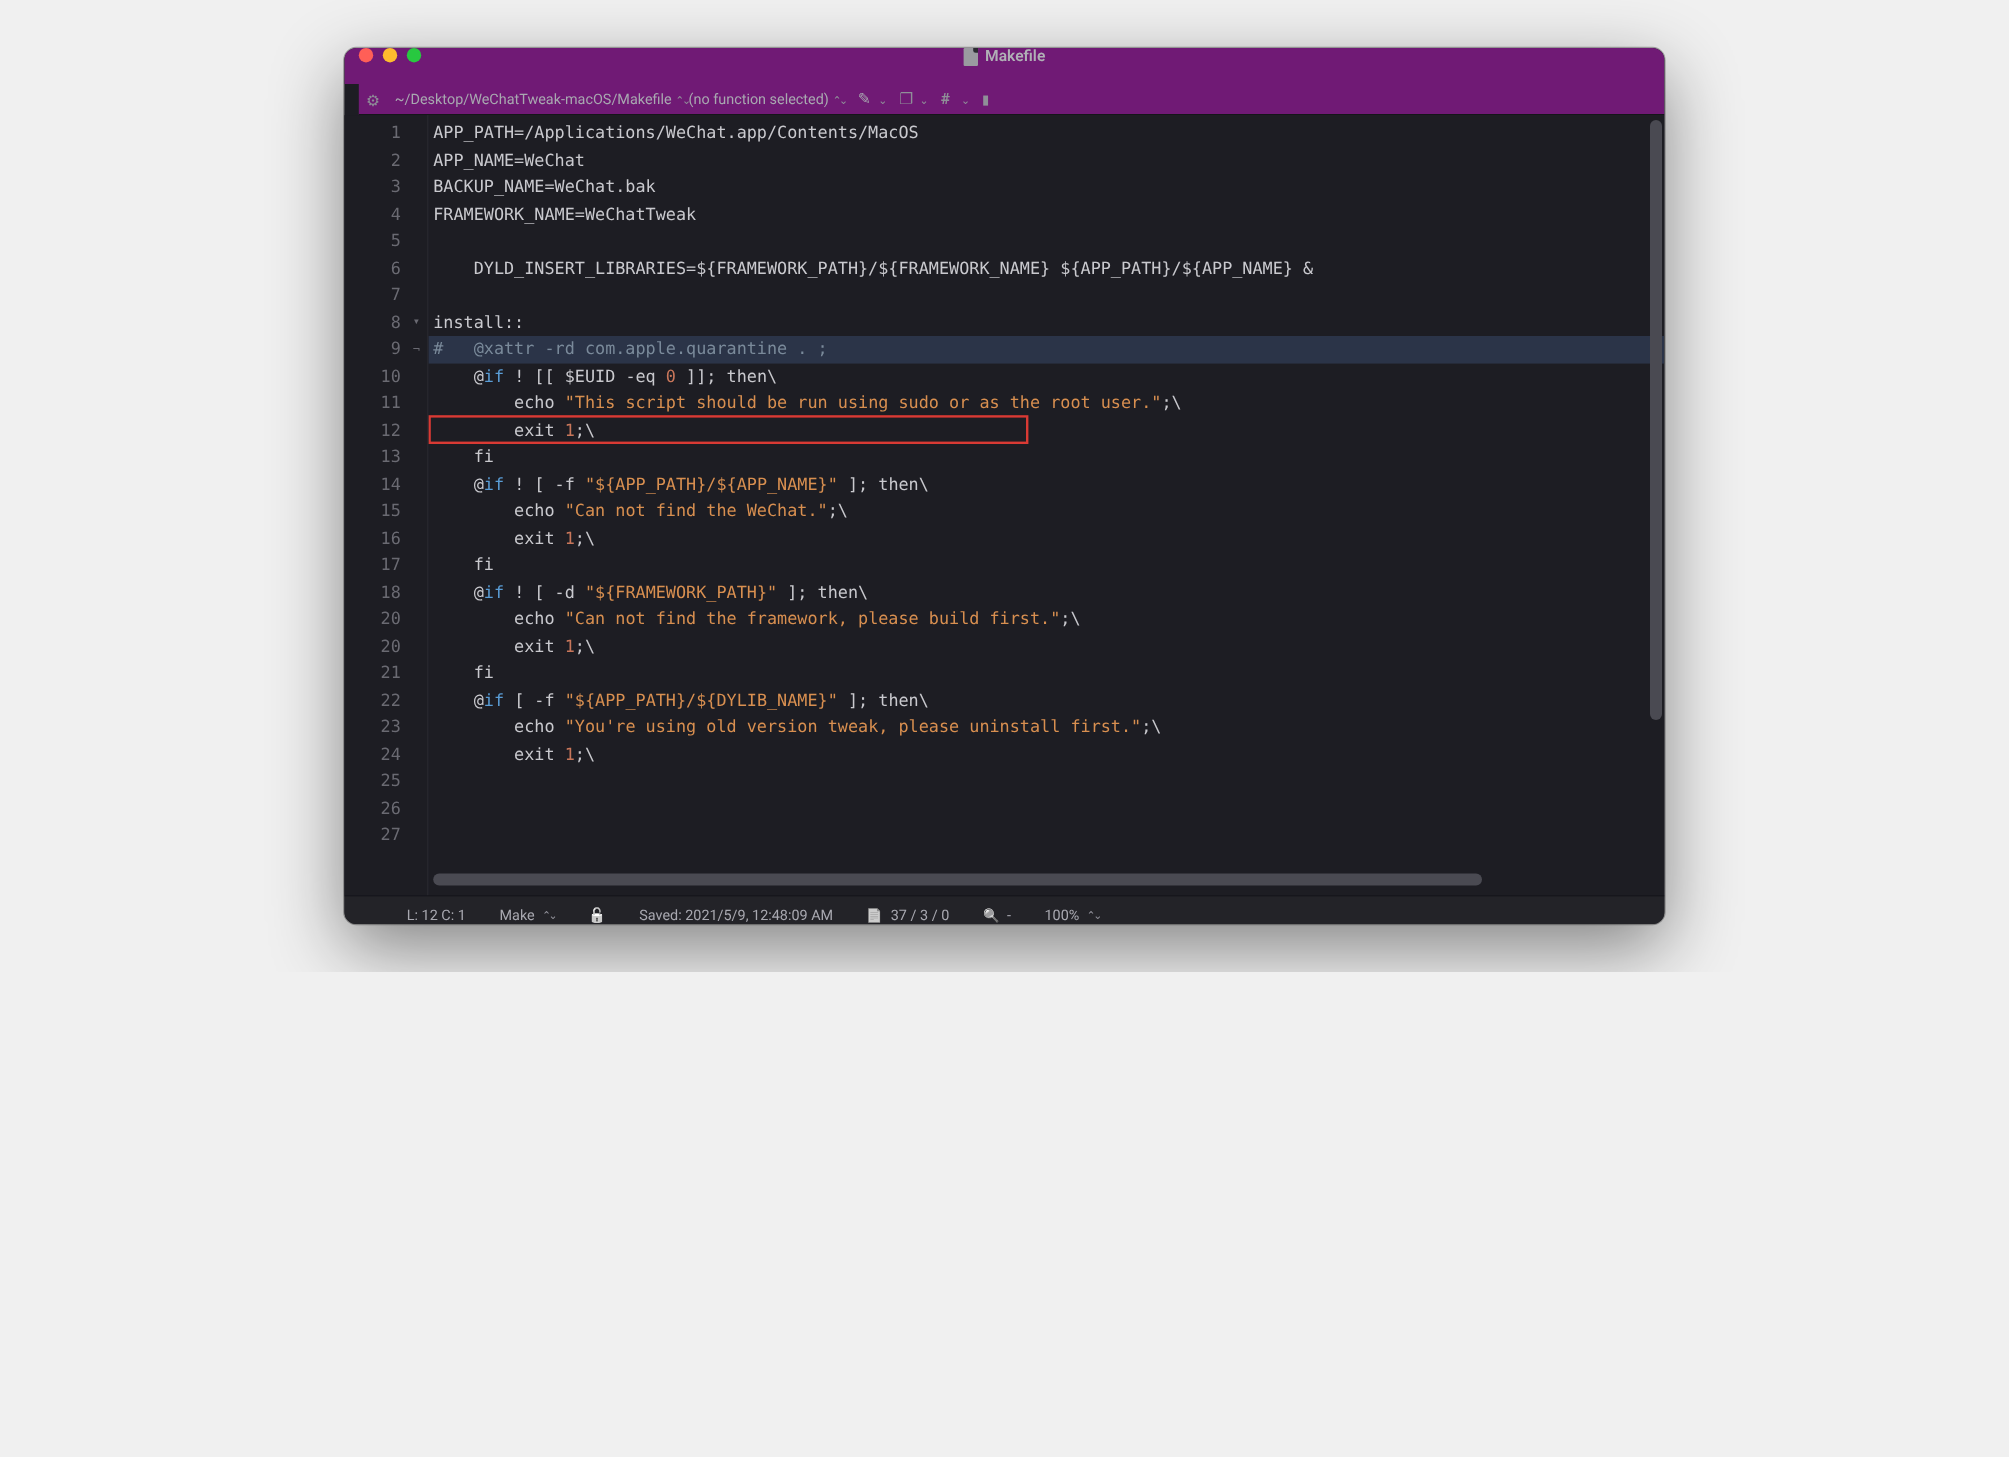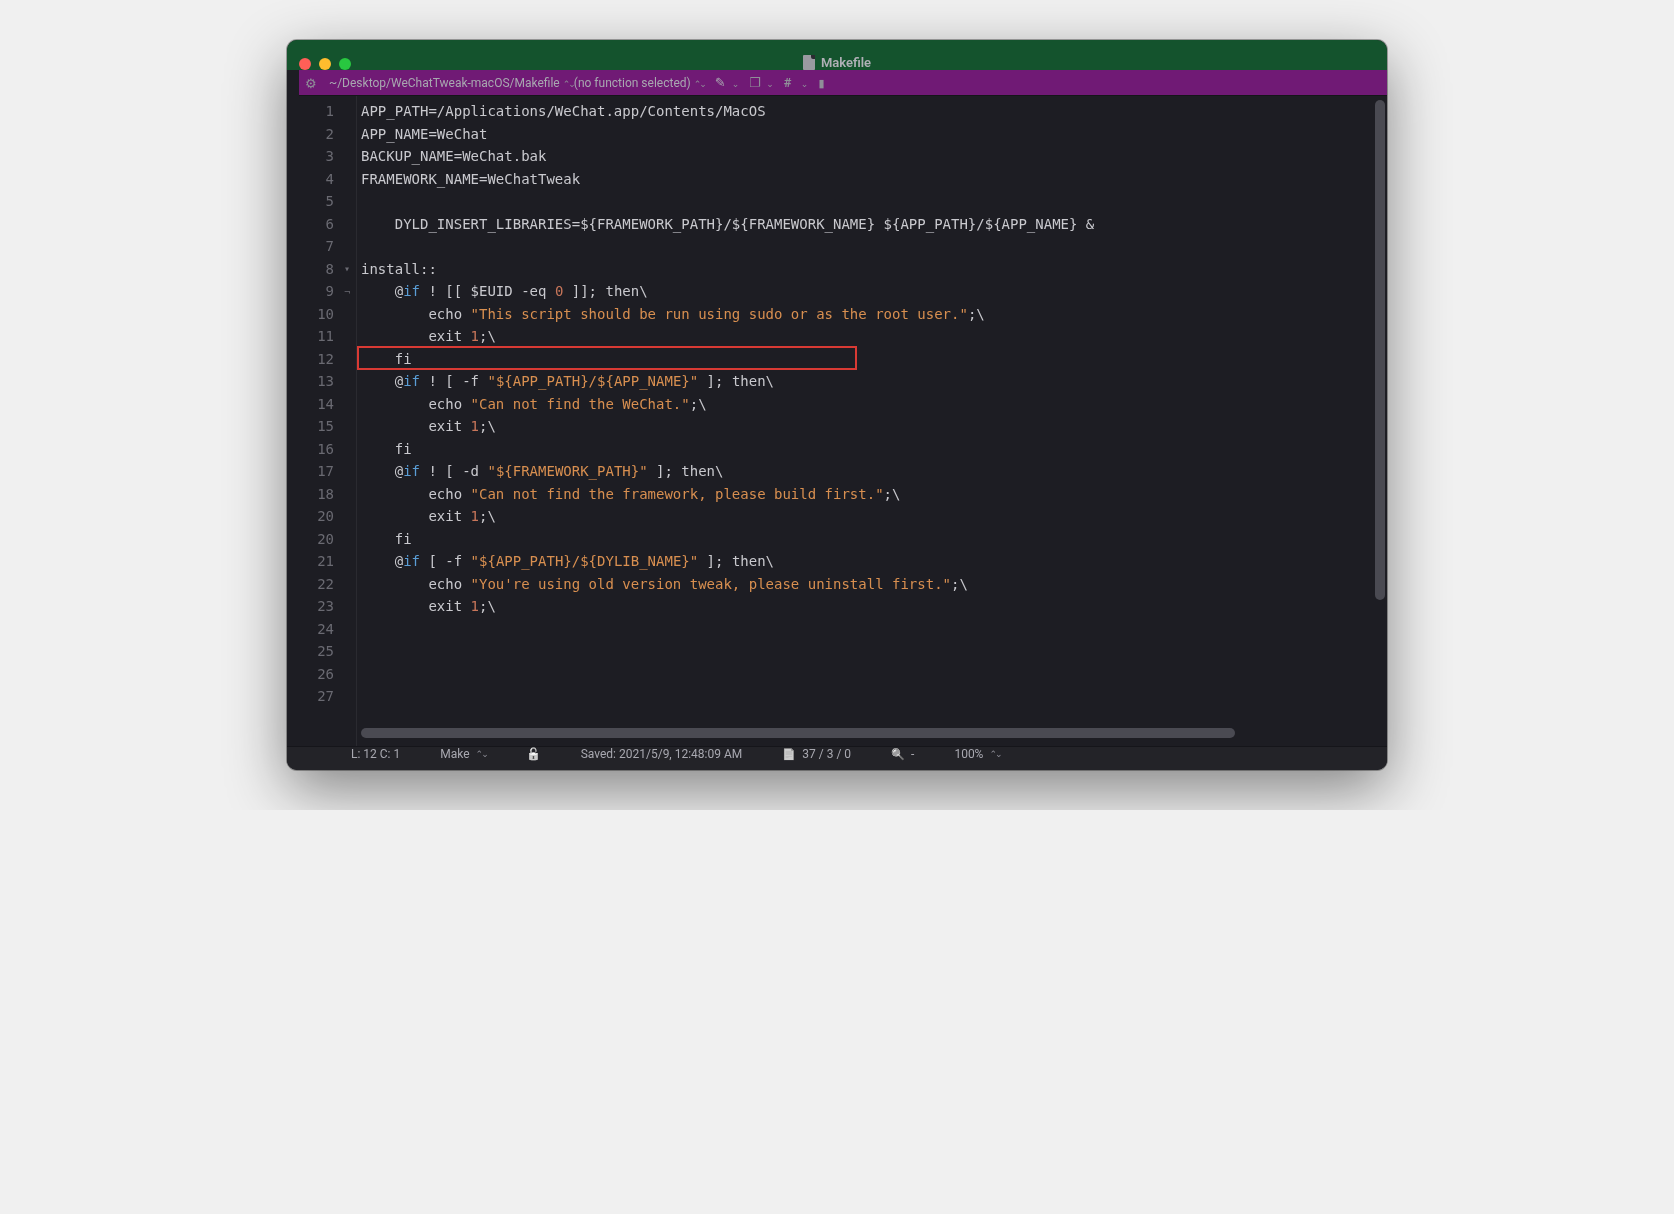--- a/index.html
+++ b/index.html
@@ -14,23 +14,23 @@
   .window {
     width: 1100px;
     background: #1d1d23;
     border-radius: 10px;
     box-shadow: 0 20px 60px rgba(0,0,0,0.45), 0 0 0 1px rgba(0,0,0,0.3);
     overflow: hidden;
     color: #bbb;
   }
   .titlebar {
     height: 30px;
-    background: #14532d;
-    display: flex;
-    align-items: flex-end;
+    background: #701a75;
+    display: flex;
+    align-items: flex-start;
     padding: 0 12px;
     position: relative;
   }
   .traffic-lights { display: flex; gap: 8px; }
   .tl { width: 12px; height: 12px; border-radius: 50%; }
   .tl.red { background: #ff5f57; }
   .tl.yellow { background: #febc2e; }
   .tl.green { background: #28c840; }
   .title-center {
     position: absolute; left: 0; right: 0;
@@ -140,25 +140,25 @@
   .scroll-thumb-h {
     position:absolute; left:4px; bottom:2px; height:10px; width: 86%;
     background: #4a4a52; border-radius:5px;
   }
 
   .status-bar {
     height: 24px;
     background: #232328;
     border-top: 1px solid #15151a;
     display: flex;
-    align-items: flex-start;
+    align-items: flex-end;
     padding: 0 14px;
     font-size: 12px;
     color: #a8a8b0;
-    gap: 40px;
+    gap: 28px;
   }
   .status-item { display:flex; align-items:center; gap:6px; }
   .spacer { flex: 0 0 10px; }
 </style>
 </head>
 <body>
 
 <div class="window">
 
   <div class="titlebar">
@@ -226,20 +226,21 @@
     <div class="code" id="code">
       <div class="red-box" id="redbox" style="top: 249.5px; left: 0px; width: 500px; height: 24.5px;"></div>
     <div class="code-line"><span class="tok-plain">APP_PATH=/Applications/WeChat.app/Contents/MacOS</span></div>
         <div class="code-line"><span class="tok-plain">APP_NAME=WeChat</span></div>
         <div class="code-line"><span class="tok-plain">BACKUP_NAME=WeChat.bak</span></div>
         <div class="code-line"><span class="tok-plain">FRAMEWORK_NAME=WeChatTweak</span></div>
         <div class="code-line"></div>
         <div class="code-line"><span class="tok-plain">    DYLD_INSERT_LIBRARIES=${FRAMEWORK_PATH}/${FRAMEWORK_NAME} ${APP_PATH}/${APP_NAME} &amp;</span></div>
         <div class="code-line"></div>
         <div class="code-line"><span class="tok-plain">install::</span></div>
+        <div class="code-line highlighted"><span class="tok-comment">#   @xattr -rd com.apple.quarantine . ;</span></div>
         <div class="code-line"><span class="tok-plain">    @</span><span class="tok-kw">if</span><span class="tok-plain"> ! [[ $EUID -eq </span><span class="tok-num">0</span><span class="tok-plain"> ]]; then\</span></div>
         <div class="code-line"><span class="tok-plain">        echo </span><span class="tok-str">"This script should be run using sudo or as the root user."</span><span class="tok-plain">;\</span></div>
         <div class="code-line"><span class="tok-plain">        exit </span><span class="tok-num">1</span><span class="tok-plain">;\</span></div>
         <div class="code-line"><span class="tok-plain">    fi</span></div>
         <div class="code-line"><span class="tok-plain">    @</span><span class="tok-kw">if</span><span class="tok-plain"> ! [ -f </span><span class="tok-str">"${APP_PATH}/${APP_NAME}"</span><span class="tok-plain"> ]; then\</span></div>
         <div class="code-line"><span class="tok-plain">        echo </span><span class="tok-str">"Can not find the WeChat."</span><span class="tok-plain">;\</span></div>
         <div class="code-line"><span class="tok-plain">        exit </span><span class="tok-num">1</span><span class="tok-plain">;\</span></div>
         <div class="code-line"><span class="tok-plain">    fi</span></div>
         <div class="code-line"><span class="tok-plain">    @</span><span class="tok-kw">if</span><span class="tok-plain"> ! [ -d </span><span class="tok-str">"${FRAMEWORK_PATH}"</span><span class="tok-plain"> ]; then\</span></div>
         <div class="code-line"><span class="tok-plain">        echo </span><span class="tok-str">"Can not find the framework, please build first."</span><span class="tok-plain">;\</span></div>

